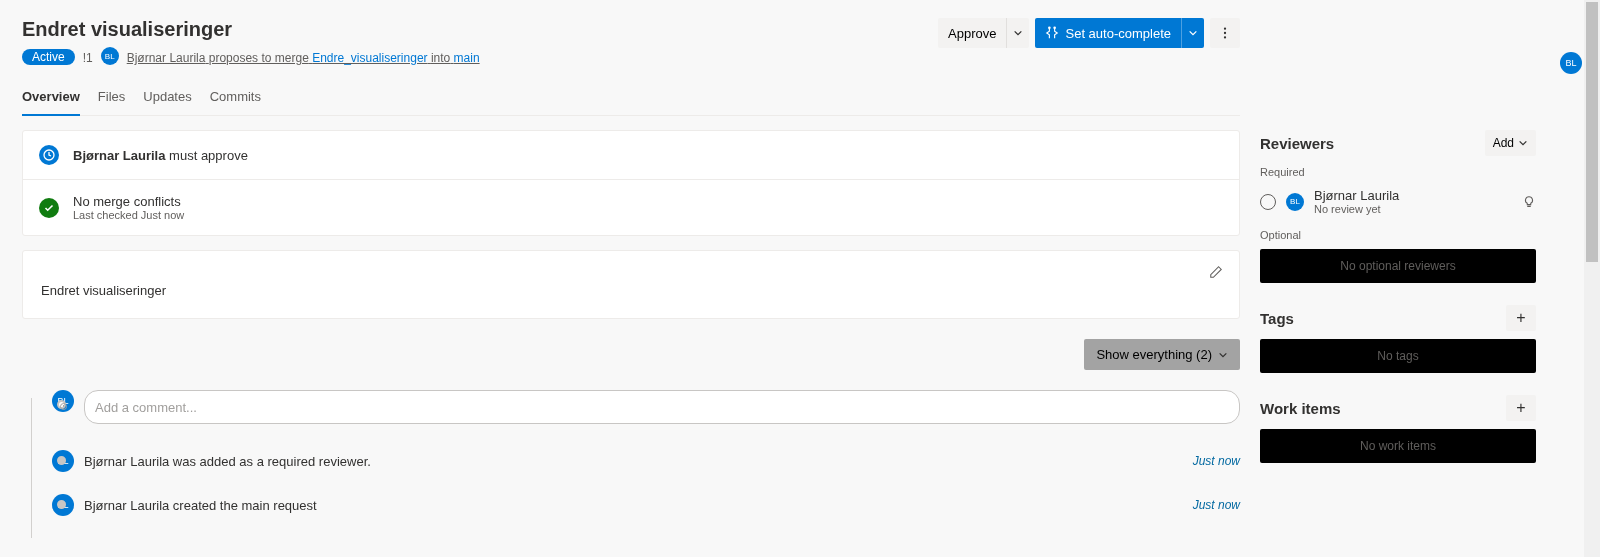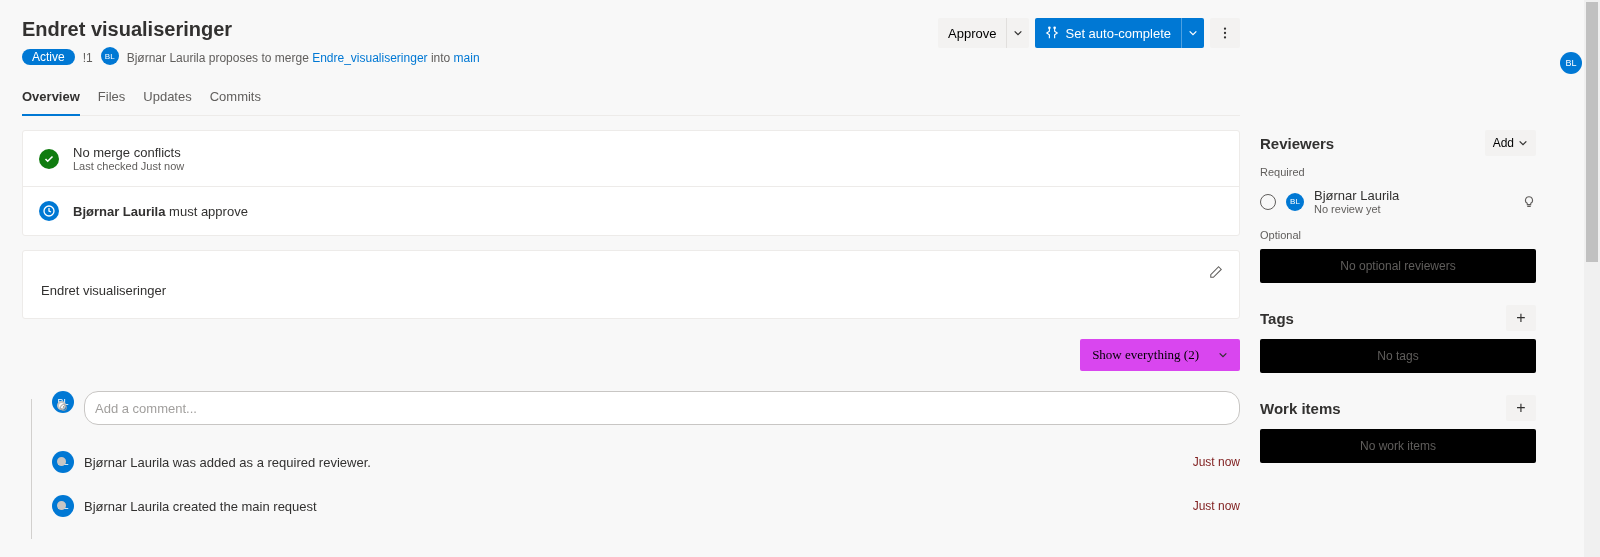--- a/index.html
+++ b/index.html
@@ -31,21 +31,21 @@
     background:#0078d4; color:#fff; border-radius:10px; padding:1px 10px; font-size:12px;
   }
   .pr-id { color:#605e5c; font-size:12px; }
   .avatar {
     width:18px; height:18px; border-radius:50%; background:#0078d4; color:#fff;
     font-size:8px; display:inline-flex; align-items:center; justify-content:center;
     flex-shrink:0;
   }
   .avatar.sm { width:18px; height:18px; font-size:8px;}
   .avatar.md { width:22px; height:22px; font-size:9px;}
-  .proposes { color:#605e5c; font-size:12px;}
+  .proposes { color:#605e5c; font-size:12px;text-decoration:underline;}
   .proposes .link { color:#0078d4; cursor:pointer;}
 
   .action-buttons { display:flex; gap:6px; align-items:center; }
   .btn {
     height:30px; display:inline-flex; align-items:center; padding:0 10px;
     font-size:13px; border:none; cursor:pointer; background:#f3f2f1;
     border-radius:2px;
   }
   .btn-group { display:inline-flex; }
   .btn-group .btn:first-child { border-top-right-radius:0; border-bottom-right-radius:0;}
@@ -76,32 +76,32 @@
   .status-text .primary { font-size:13px; }
   .status-text .secondary { font-size:11px; color:#605e5c; }
 
   .desc-card { padding:16px 18px 20px; position:relative;}
   .desc-title { font-size:16px; font-weight:600; }
   .desc-body { margin-top:16px; font-size:13px; color:#323130;}
   .edit-icon { position:absolute; top:14px; right:16px; cursor:pointer; color:#605e5c;}
 
   
   .filter-row { display:flex; justify-content:flex-end; margin-top:20px;}
-  .filter-btn { background:#d946ef; border:none; padding:8px 12px; font-size:13px; cursor:pointer; display:flex; align-items:center; gap:19px; border-radius:2px;font-family:Liberation Serif, serif;}
+  .filter-btn { background:#a3a3a3; border:none; padding:8px 12px; font-size:13px; cursor:pointer; display:flex; align-items:center; gap:6px; border-radius:2px;}
 
   
   .timeline-wrap { margin-top:20px; position:relative; padding-left:30px;}
   .tl-line { position:absolute; left:9px; top:8px; bottom:0; width:1px; background:#d2d0ce;}
   .tl-dot { position:absolute; left:5px; width:9px; height:9px; border-radius:50%; background:#fff; border:2px solid #c8c6c4;}
   .tl-dot.filled { background:#c8c6c4;}
   .comment-row { display:flex; gap:10px; align-items:flex-start; position:relative; margin-bottom:26px;}
   .comment-input { flex:1; height:34px; border:1px solid #c8c6c4; border-radius:14px; padding:6px 10px; font-size:13px; background:#fff;}
   .comment-input::placeholder{color:#a19f9d;}
   .activity-row { display:flex; align-items:center; gap:10px; position:relative; margin-bottom:22px; font-size:13px;}
-  .activity-row .time { margin-left:auto; color:#7f1d1d; font-size:12px;}
+  .activity-row .time { margin-left:auto; color:#0369a1; font-size:12px;font-style:italic;}
 
   
   .side-section { margin-bottom:22px;}
   .side-head { display:flex; align-items:center; margin-bottom:6px;}
   .side-head h3 { font-size:15px; font-weight:600; flex:1;}
   .side-head .btn { height:26px; font-size:12px; padding:0 8px;}
   .side-label { font-size:11px; color:#605e5c; margin:10px 0 6px;}
   .reviewer-row { display:flex; align-items:center; gap:10px; padding:4px 0;}
   .ring { width:16px; height:16px; border:1.5px solid #605e5c; border-radius:50%; flex-shrink:0;}
   .reviewer-name { font-size:13px;}
@@ -174,41 +174,41 @@
 
     <div class="tabs">
       <div class="tab selected">Overview</div>
       <div class="tab">Files</div>
       <div class="tab">Updates</div>
       <div class="tab">Commits</div>
     </div>
 
     <div class="card">
       <div class="status-row">
-        <div class="status-icon green">
-          <svg width="12" height="12" viewBox="0 0 12 12">
-              <path d="M2.5 6l2.2 2.2L9.5 3.5" stroke="#fff" stroke-width="1.6" fill="none"></path>
-            </svg>
-        </div>
-        <div class="status-text">
-          <div class="primary">No merge conflicts</div>
-          <div class="secondary">Last checked Just now</div>
-        </div>
-      </div>
-      <div class="status-row">
         <div class="status-icon blue">
           <svg width="12" height="12" viewBox="0 0 12 12">
               <circle cx="6" cy="6" r="5" fill="none" stroke="#fff" stroke-width="1.3"></circle>
               <path d="M6 3v3l2 1" stroke="#fff" stroke-width="1.3" fill="none"></path>
             </svg>
         </div>
         <div class="status-text">
           <div class="primary">
             <b>Bjørnar Laurila</b> <span>must approve</span>
           </div>
+        </div>
+      </div>
+      <div class="status-row">
+        <div class="status-icon green">
+          <svg width="12" height="12" viewBox="0 0 12 12">
+              <path d="M2.5 6l2.2 2.2L9.5 3.5" stroke="#fff" stroke-width="1.6" fill="none"></path>
+            </svg>
+        </div>
+        <div class="status-text">
+          <div class="primary">No merge conflicts</div>
+          <div class="secondary">Last checked Just now</div>
         </div>
       </div>
     </div>
 
     <div class="card desc-card">
       <span class="edit-icon">
         <svg width="14" height="14" viewBox="0 0 16 16">
             <path d="M11 2l3 3-9 9H2v-3l9-9z" fill="none" stroke="#605e5c" stroke-width="1.2"></path>
           </svg>
       </span>

